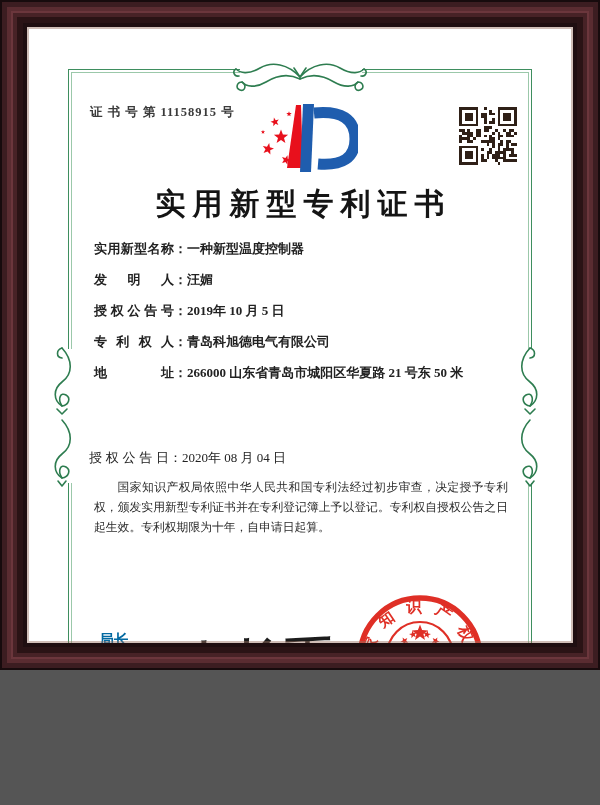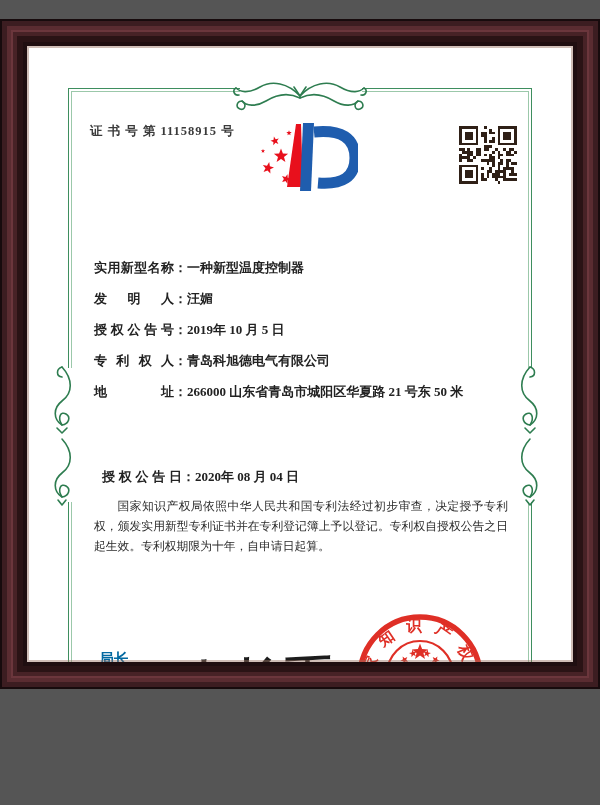--- a/index.html
+++ b/index.html
@@ -1,19 +1,19 @@
 <!DOCTYPE html>
 <html><head>
 <meta charset="utf-8">
 <style>
   * { margin:0; padding:0; box-sizing:border-box; }
   html,body { background:#555; }
   .page {
     position:relative; width:600px; height:670px; background:#ffffff;
-    font-family:"Liberation Serif","DejaVu Serif",serif; overflow:hidden;margin-top:19px;
+    font-family:"Liberation Serif","DejaVu Serif",serif; overflow:hidden;
   }
   
   .frame {
     position:absolute; inset:0; z-index:50; pointer-events:none;
     box-shadow:
       inset 0 0 0 2px #170b0d,
       inset 0 0 0 7px #3c1d21,
       inset 0 0 0 11px #5a2c31,
       inset 0 0 0 13px #6b363c,
       inset 0 0 0 17px #472226,
@@ -53,22 +53,22 @@
     text-align:center; font-size:30px; font-weight:600; color:#141414;
     letter-spacing:7px; text-indent:7px;
   }
 
   .fields { position:absolute; left:94px; top:240px; width:416px; z-index:5; }
   .f-row { height:31px; font-size:13px; color:#222; font-weight:600; white-space:nowrap; }
   .f-label {
     display:inline-block; width:80px; vertical-align:top;
     text-align:justify; text-align-last:justify; text-justify:inter-character;
   }
-  .grant-row { position:absolute; left:102px; top:449px; width:416px; z-index:5;
-    font-size:13px; color:#222; font-weight:700; white-space:nowrap; display:flex;gap:14px; }
+  .grant-row { position:absolute; left:89px; top:449px; width:416px; z-index:5;
+    font-size:13px; color:#222; font-weight:400; white-space:nowrap; display:flex;gap:14px; }
   .grant-pair1 { width:212px; }
 
   .body-text {
     position:absolute; left:94px; top:477px; width:414px; z-index:5;
     font-size:11.8px; line-height:20px; color:#2b2b2b; text-align:justify;
   }
   .body-text p { text-indent:2em; }
 
   .director { position:absolute; left:99px; top:629px; z-index:5;
     font-family:Liberation Mono, monospace;
@@ -313,20 +313,21 @@
         <rect x="42" y="60" width="3" height="3"></rect>
         <path d="M0 0h21v21h-21z M3 3v15h15v-15z" fill-rule="evenodd"></path>
         <rect x="6" y="6" width="9" height="9"></rect>
         <path d="M42 0h21v21h-21z M45 3v15h15v-15z" fill-rule="evenodd"></path>
         <rect x="48" y="6" width="9" height="9"></rect>
         <path d="M0 42h21v21h-21z M3 45v15h15v-15z" fill-rule="evenodd"></path>
         <rect x="6" y="48" width="9" height="9"></rect>
       </g>
     </svg>
 
+  <div class="title">实用新型专利证书</div>
 
   <div class="fields">
     <div class="f-row"><span class="f-label">实用新型名称</span><span>：</span><span>一种新型温度控制器</span></div>
     <div class="f-row"><span class="f-label">发明人</span><span>：</span><span>汪媚</span></div>
     <div class="f-row"><span class="f-label">授权公告号</span><span>：</span><span>2019年 10 月 5 日</span></div>
     <div class="f-row"><span class="f-label">专利权人</span><span>：</span><span>青岛科旭德电气有限公司</span></div>
     <div class="f-row"><span class="f-label">地址</span><span>：</span><span>266000 山东省青岛市城阳区华夏路 21 号东 50 米</span></div>
   </div>
 
   <div class="grant-row">

